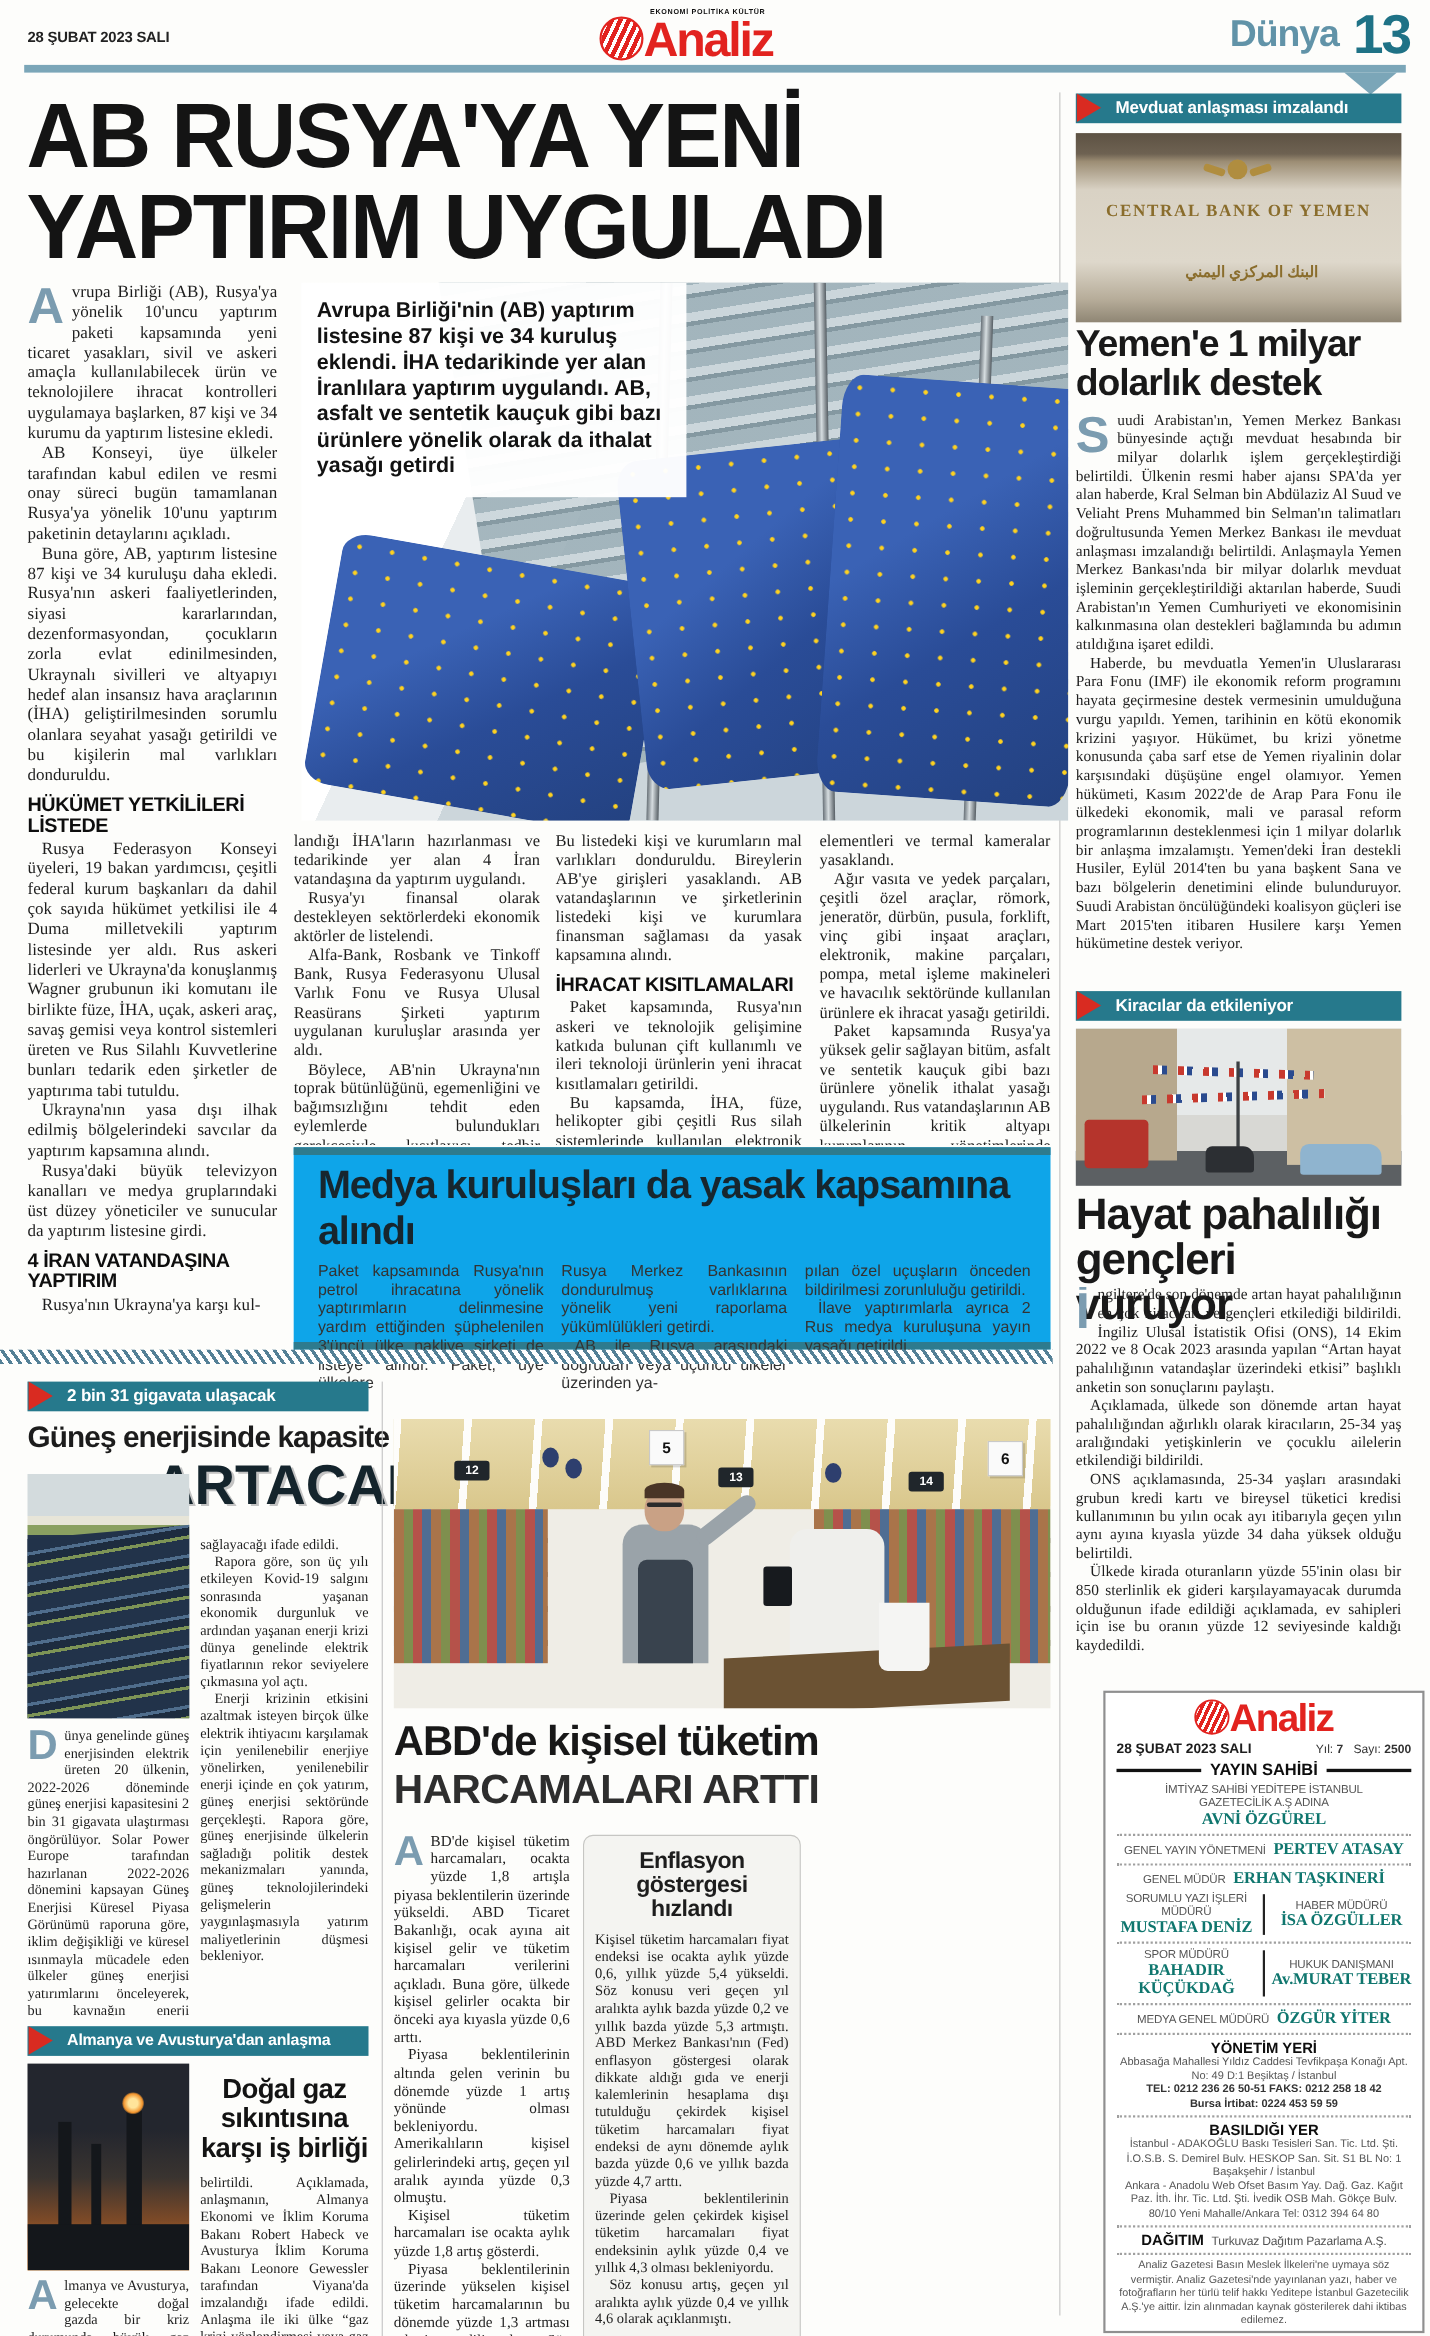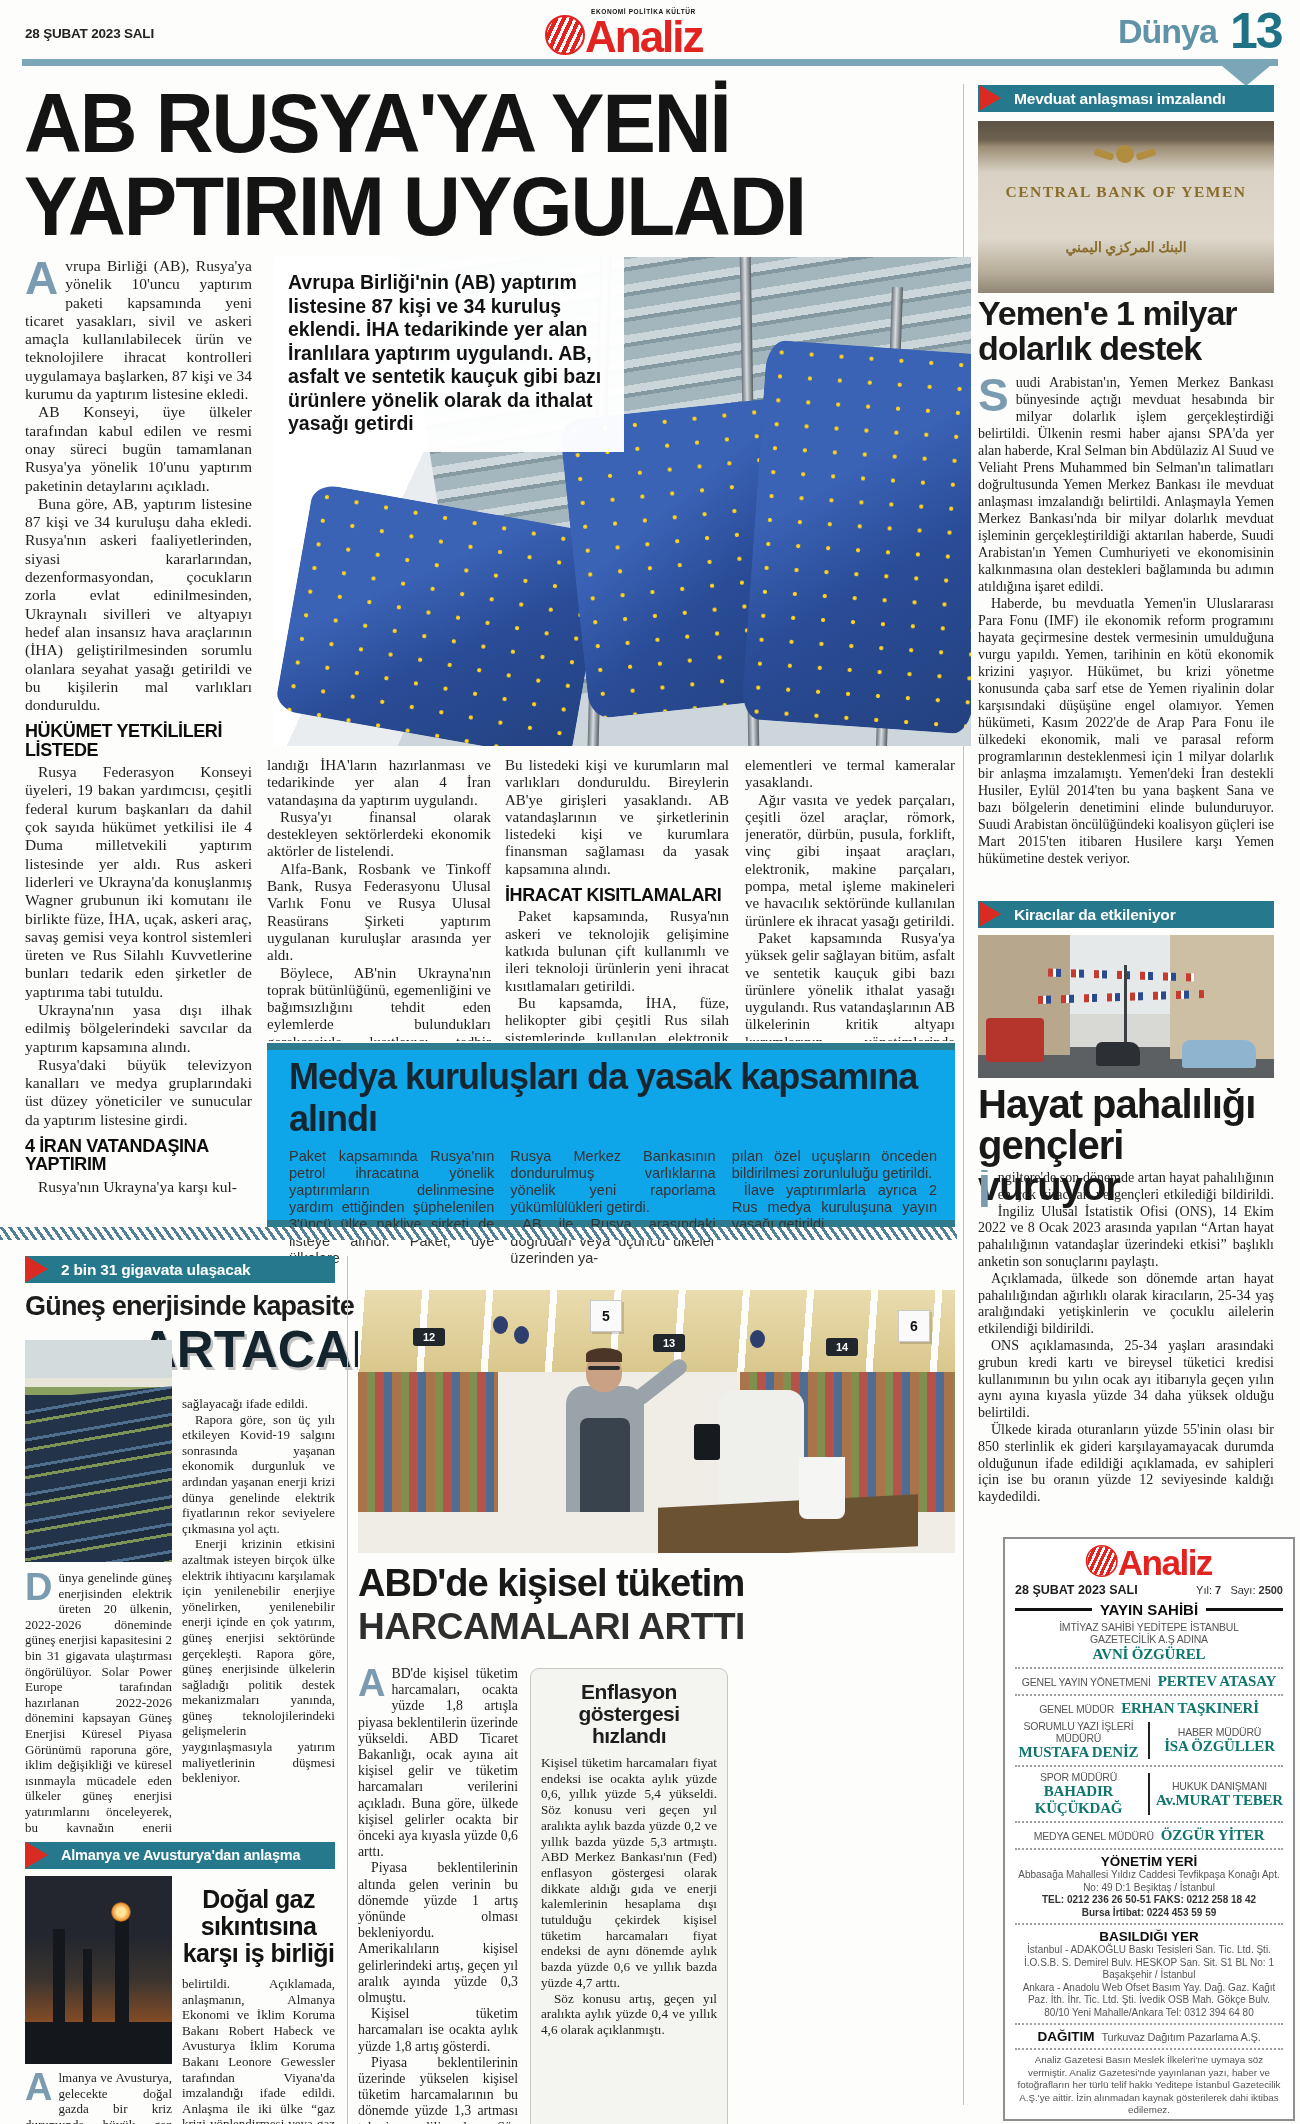--- a/index.html
+++ b/index.html
@@ -268,32 +268,33 @@
     <p class="np"><span class="dropcap sm">A</span><span>BD'de kişisel tüketim harcamaları, ocakta yüzde 1,8 artışla piyasa beklentilerin üzerinde yükseldi. ABD Ticaret Bakanlığı, ocak ayına ait kişisel gelir ve tüketim harcamaları verilerini açıkladı. Buna göre, ülkede kişisel gelirler ocakta bir önceki aya kıyasla yüzde 0,6 arttı.</span></p>
     <p>Piyasa beklentilerinin altında gelen verinin bu dönemde yüzde 1 artış yönünde olması bekleniyordu. Amerikalıların kişisel gelirlerindeki artış, geçen yıl aralık ayında yüzde 0,3 olmuştu.</p>
     <p>Kişisel tüketim harcamaları ise ocakta aylık yüzde 1,8 artış gösterdi.</p>
     <p>Piyasa beklentilerinin üzerinde yükselen kişisel tüketim harcamalarının bu dönemde yüzde 1,3 artması tahmin ediliyordu. Söz konusu veri geçen yıl aralıkta yüzde 0,1 azalmıştı.</p>
   </div>
 
   <div class="abs enf-box clip" style="left:530px;top:1668px;width:176px;height:446px;">
     <h3>Enflasyon göstergesi hızlandı</h3>
     <div class="serif" style="font-size:13.2px;line-height:15.7px;">
       <p class="np">Kişisel tüketim harcamaları fiyat endeksi ise ocakta aylık yüzde 0,6, yıllık yüzde 5,4 yükseldi. Söz konusu veri geçen yıl aralıkta aylık bazda yüzde 0,2 ve yıllık bazda yüzde 5,3 artmıştı. ABD Merkez Bankası'nın (Fed) enflasyon göstergesi olarak dikkate aldığı gıda ve enerji kalemlerinin hesaplama dışı tutulduğu çekirdek kişisel tüketim harcamaları fiyat endeksi de aynı dönemde aylık bazda yüzde 0,6 ve yıllık bazda yüzde 4,7 arttı.</p>
+      <p>Piyasa beklentilerinin üzerinde gelen çekirdek kişisel tüketim harcamaları fiyat endeksinin aylık yüzde 0,4 ve yıllık 4,3 olması bekleniyordu.</p>
       <p>Söz konusu artış, geçen yıl aralıkta aylık yüzde 0,4 ve yıllık 4,6 olarak açıklanmıştı.</p>
     </div>
   </div>
 
   <div class="kicker" style="left:978px;top:85px;width:260px;"><span>Mevduat anlaşması imzalandı</span></div>
 
   <div class="photo photo-yemen" style="left:978px;top:121px;width:296px;height:172px;">
     <div class="abs" style="left:138px;top:24px;width:18px;height:18px;border-radius:50%;background:#b08d3f;"></div>
     <div class="yem-wing" style="left:116px;top:30px;transform:rotate(18deg);"></div>
     <div class="yem-wing" style="left:158px;top:30px;transform:rotate(-18deg);"></div>
     <div class="abs yem-gold" style="left:0;top:62px;width:296px;text-align:center;font-size:15.5px;">CENTRAL BANK OF YEMEN</div>
-    <div class="abs yem-gold" style="left:0;top:118px;width:296px;text-align:center;font-size:14px;letter-spacing:0;">البنك المركزي اليمني</div>
+    <div class="abs yem-gold" style="left:12px;top:118px;width:296px;text-align:center;font-size:14px;letter-spacing:0;">البنك المركزي اليمني</div>
   </div>
 
   <div class="abs" style="left:978px;top:296px;width:296px;">
     <div class="rc-hl">Yemen'e 1 milyar</div>
     <div class="rc-hl">dolarlık destek</div>
   </div>
   <div class="abs serif clip" style="left:978px;top:374px;width:296px;height:520px;font-size:14px;line-height:17px;">
     <p class="np"><span class="dropcap">S</span><span>uudi Arabistan'ın, Yemen Merkez Bankası bünyesinde açtığı mevduat hesabında bir milyar dolarlık işlem gerçekleştirdiği belirtildi. Ülkenin resmi haber ajansı SPA'da yer alan haberde, Kral Selman bin Abdülaziz Al Suud ve Veliaht Prens Muhammed bin Selman'ın talimatları doğrultusunda Yemen Merkez Bankası ile mevduat anlaşması imzalandığı belirtildi. Anlaşmayla Yemen Merkez Bankası'nda bir milyar dolarlık mevduat işleminin gerçekleştirildiği aktarılan haberde, Suudi Arabistan'ın Yemen Cumhuriyeti ve ekonomisinin kalkınmasına olan destekleri bağlamında bu adımın atıldığına işaret edildi.</span></p>
     <p>Haberde, bu mevduatla Yemen'in Uluslararası Para Fonu (IMF) ile ekonomik reform programını hayata geçirmesine destek vermesinin umulduğuna vurgu yapıldı. Yemen, tarihinin en kötü ekonomik krizini yaşıyor. Hükümet, bu krizi yönetme konusunda çaba sarf etse de Yemen riyalinin dolar karşısındaki düşüşüne engel olamıyor. Yemen hükümeti, Kasım 2022'de de Arap Para Fonu ile ülkedeki ekonomik, mali ve parasal reform programlarının desteklenmesi için 1 milyar dolarlık bir anlaşma imzalamıştı. Yemen'deki İran destekli Husiler, Eylül 2014'ten bu yana başkent Sana ve bazı bölgelerin denetimini elinde bulunduruyor. Suudi Arabistan öncülüğündeki koalisyon güçleri ise Mart 2015'ten itibaren Husilere karşı Yemen hükümetine destek veriyor.</p>
   </div>

